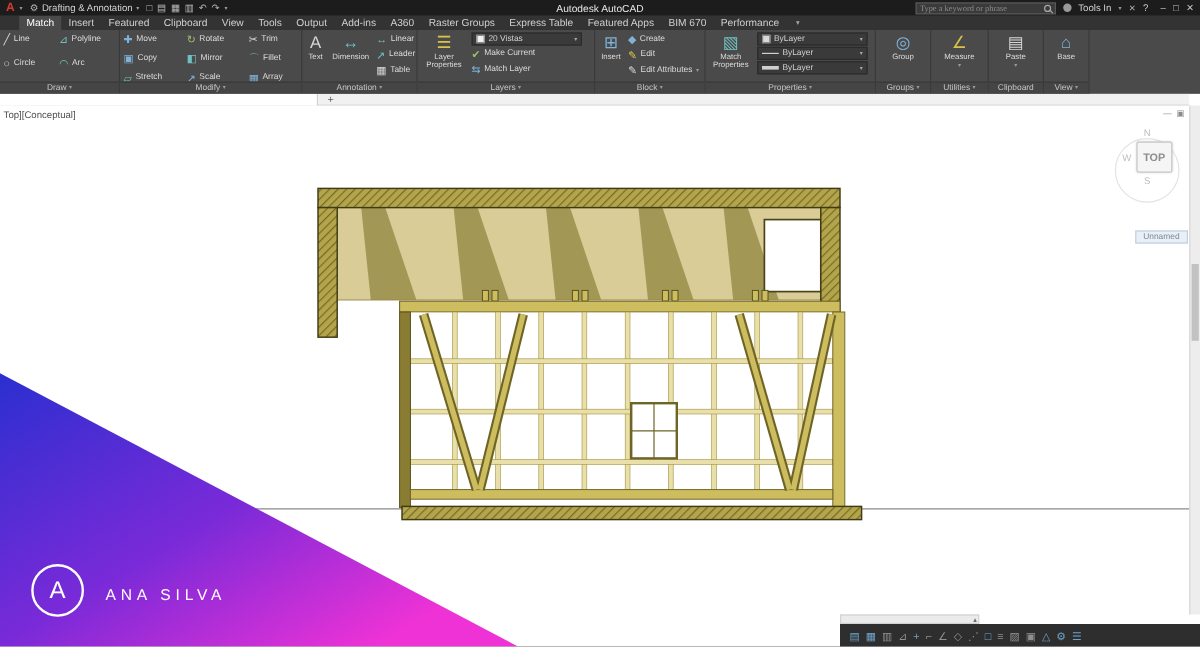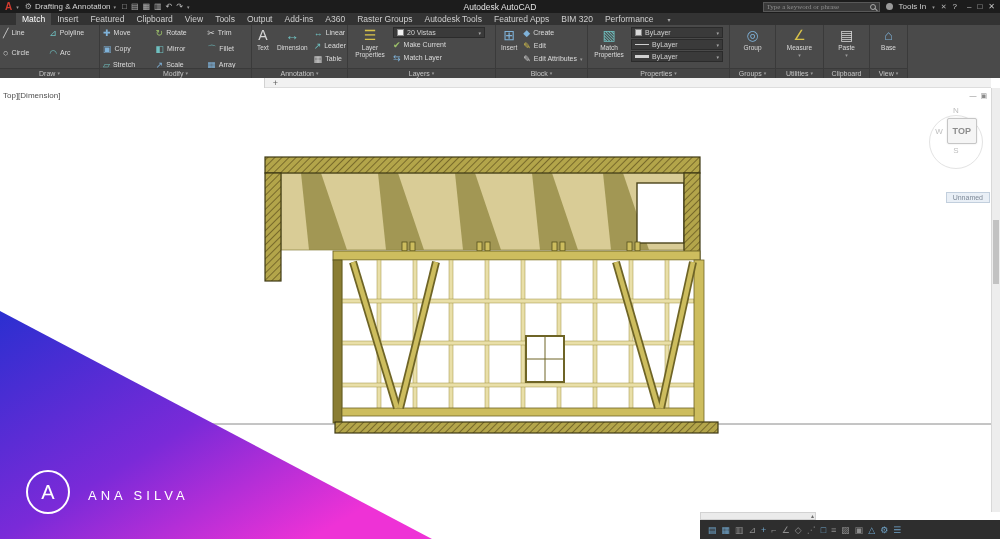--- a/index.html
+++ b/index.html
@@ -140,23 +140,23 @@
   <span class="rtab active">Match</span>
   <span class="rtab">Insert</span>
   <span class="rtab">Featured</span>
   <span class="rtab">Clipboard</span>
   <span class="rtab">View</span>
   <span class="rtab">Tools</span>
   <span class="rtab">Output</span>
   <span class="rtab">Add-ins</span>
   <span class="rtab">A360</span>
   <span class="rtab">Raster Groups</span>
-  <span class="rtab">Autodesk Tools</span>
+  <span class="rtab">Express Table</span>
   <span class="rtab">Featured Apps</span>
-  <span class="rtab">BIM 320</span>
+  <span class="rtab">BIM 670</span>
   <span class="rtab">Performance</span>
   <span class="tab-collapse">▾</span>
 </div>
 
 <div class="ribbon">
 
   <div class="panel" style="width:100px">
     <div class="pbody grid2">
       <div class="tool">
         <span class="ic c-gray">╱</span>
@@ -398,21 +398,21 @@
 
 </div>
 
 <div class="viewport">
 
   <div class="tabstrip">
     <div class="activetab"></div>
     <div class="newtab">+</div>
   </div>
 
-  <div class="viewlabel">Top][Dimension]</div>
+  <div class="viewlabel">Top][Conceptual]</div>
 
   <svg class="drawing" width="1000" height="461">
     <defs>
       <pattern id="hatch" width="5" height="5" patternUnits="userSpaceOnUse" patternTransform="rotate(45)">
         <rect width="5" height="5" fill="#b3a54a"></rect>
         <line x1="0" y1="0" x2="0" y2="5" stroke="#77692a" stroke-width="2"></line>
       </pattern>
       <linearGradient id="wm" x1="0%" y1="0%" x2="90%" y2="80%">
         <stop offset="0%" stop-color="#2b2fd0"></stop>
         <stop offset="55%" stop-color="#7a2ad8"></stop>

